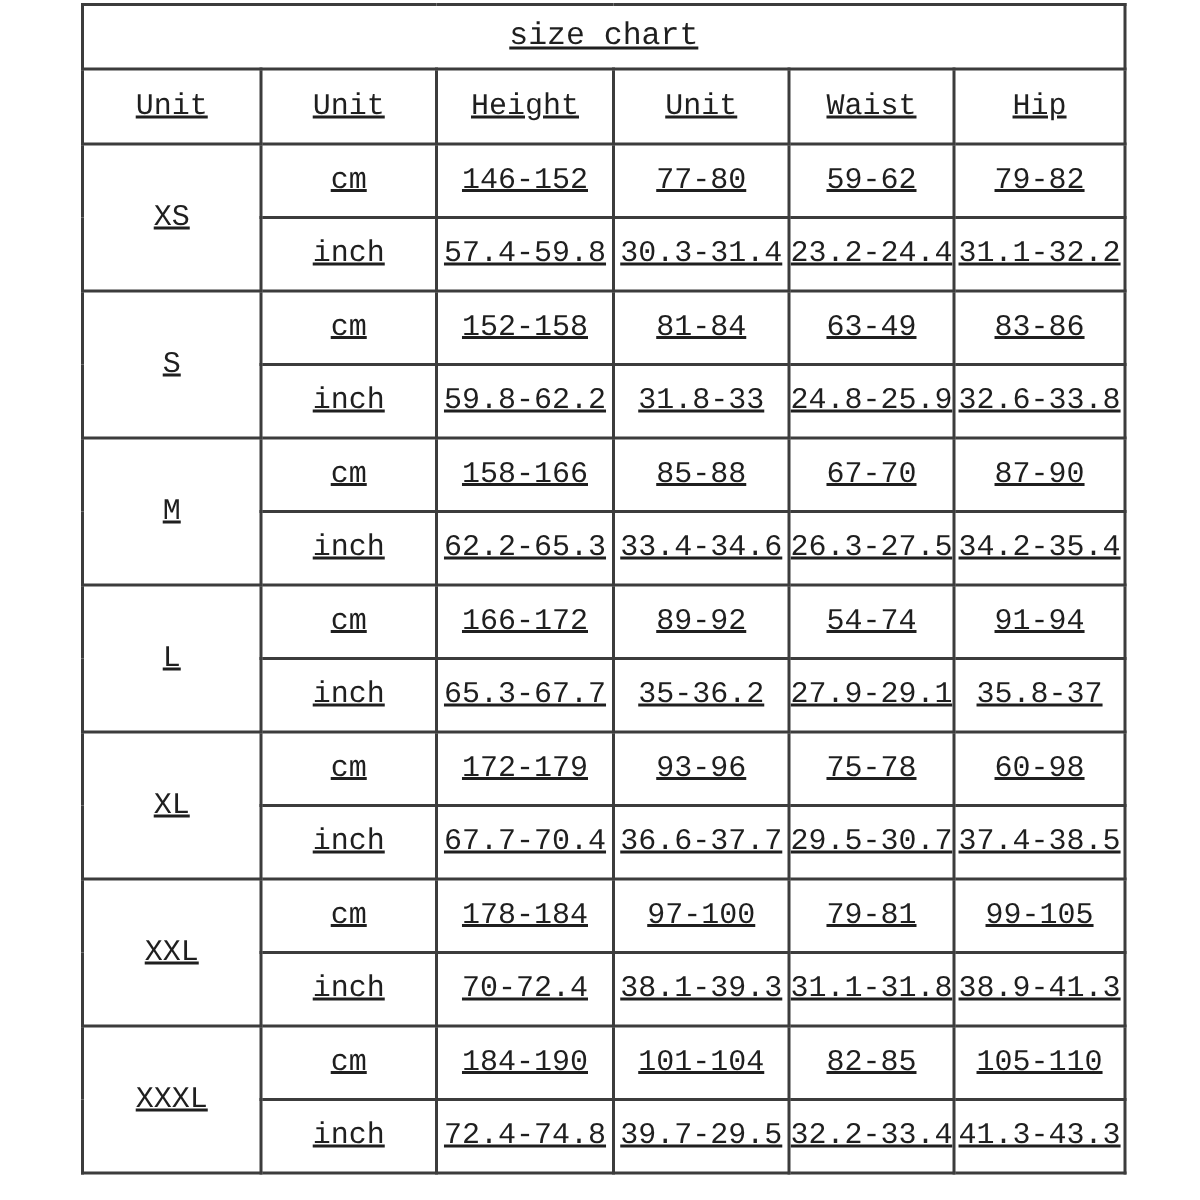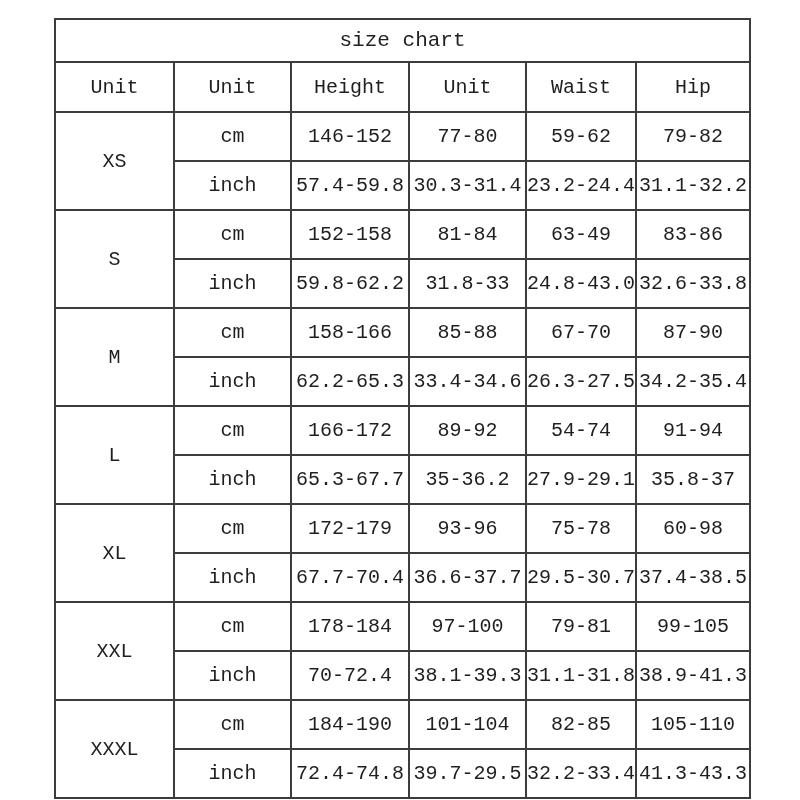--- a/index.html
+++ b/index.html
@@ -12,21 +12,22 @@
     padding:0;
     width:800px;
     height:800px;
     background:var(--bg-color);
     font-family:"Liberation Mono","DejaVu Sans Mono",monospace;
     color:var(--text-color);
   }
   .chart-wrap{
     position:absolute;
     left:54px;
-    top:18px;
+    top:2px;
+    text-decoration:underline;
   }
   table{
     border-collapse:collapse;
     table-layout:fixed;
     width:695px;
   }
   col.c-size{width:119px}
   col.c-unit{width:117px}
   col.c-height{width:118px}
   col.c-bust{width:117px}
@@ -94,21 +95,21 @@
           <td>cm</td>
           <td>152-158</td>
           <td>81-84</td>
           <td>63-49</td>
           <td>83-86</td>
         </tr>
         <tr>
           <td>inch</td>
           <td>59.8-62.2</td>
           <td>31.8-33</td>
-          <td>24.8-43.0</td>
+          <td>24.8-25.9</td>
           <td>32.6-33.8</td>
         </tr>
         <tr>
           <td rowspan="2">M</td>
           <td>cm</td>
           <td>158-166</td>
           <td>85-88</td>
           <td>67-70</td>
           <td>87-90</td>
         </tr>

